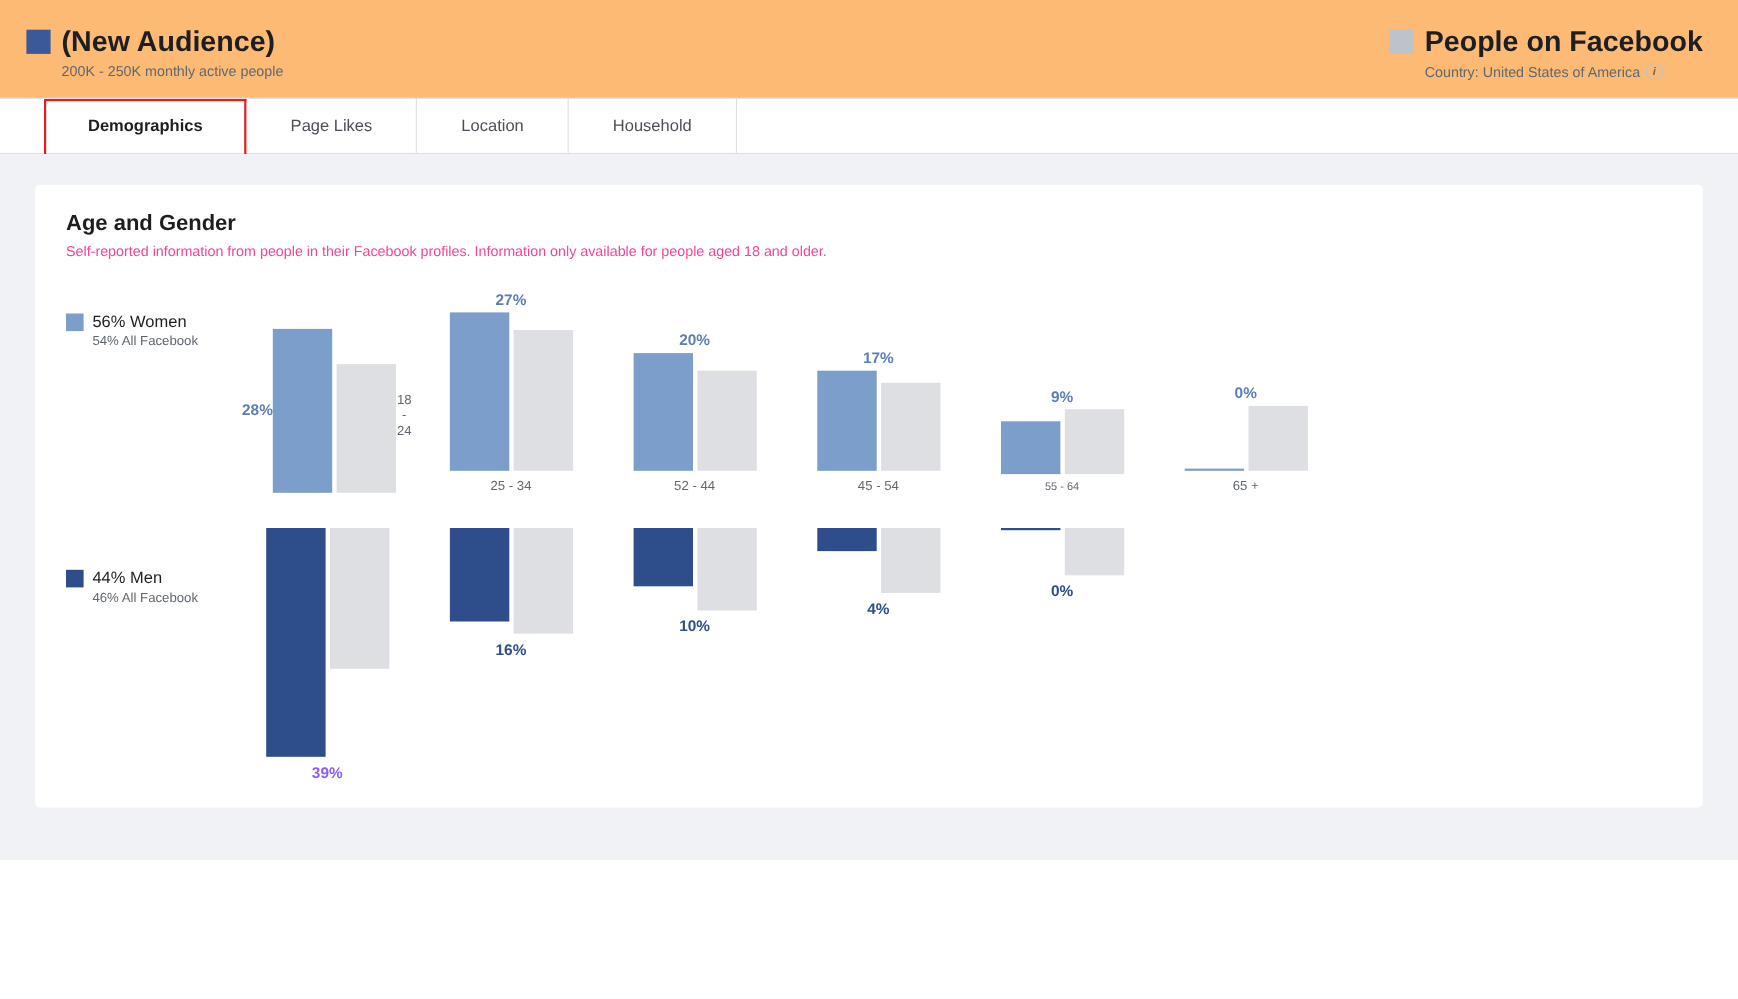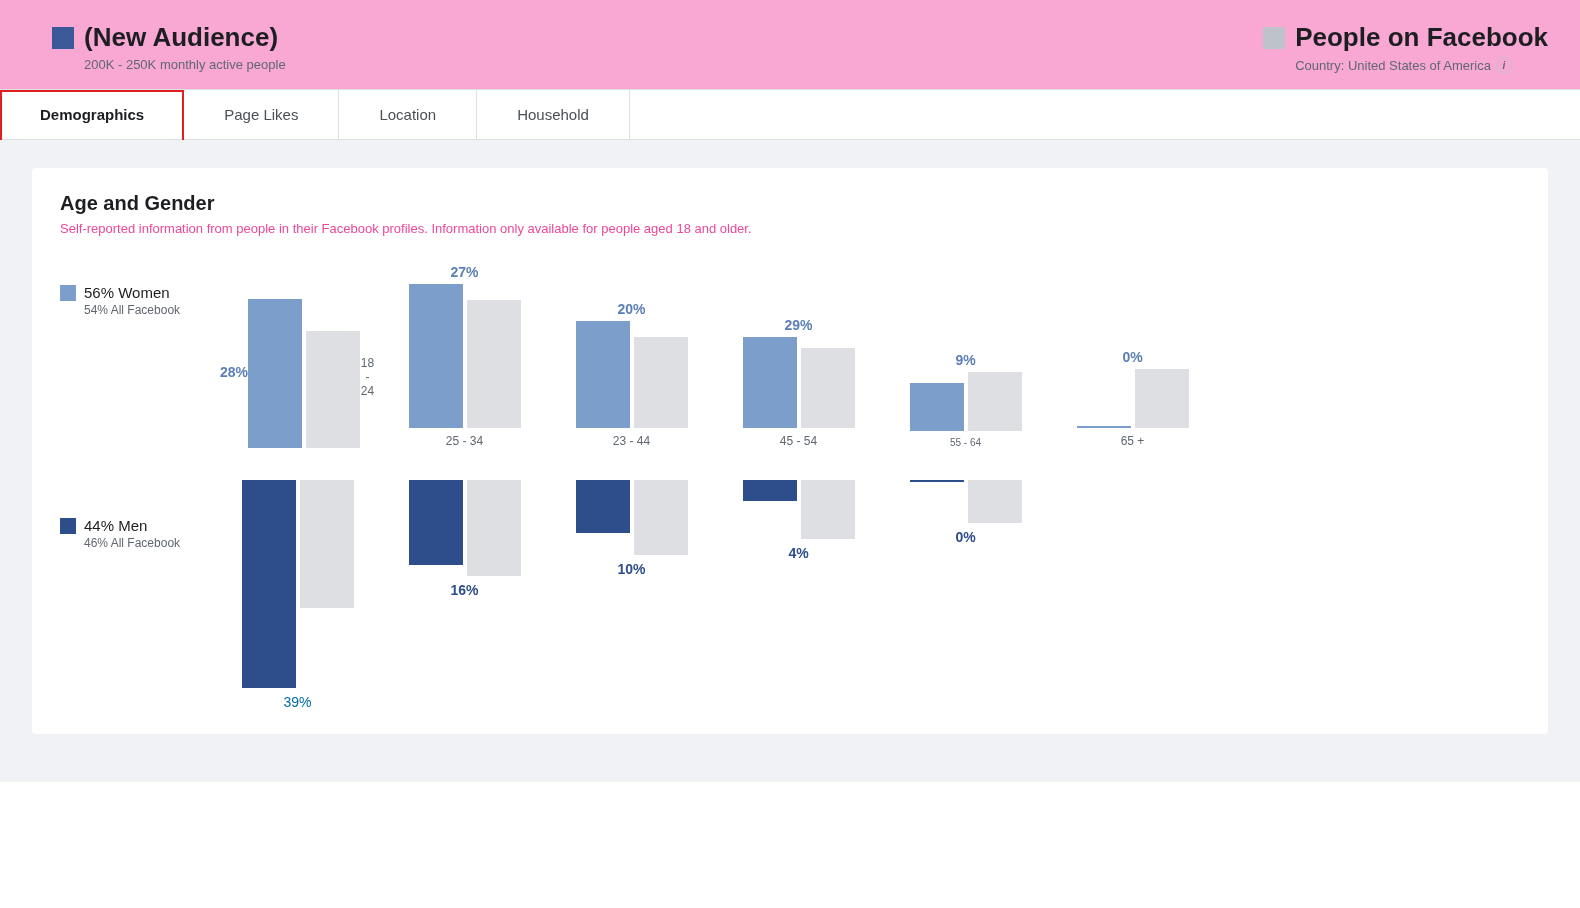--- a/index.html
+++ b/index.html
@@ -12,22 +12,22 @@
     .page-wrapper {
       background: #fff;
       width: 1580px;
       min-height: 908px;
     }
     
     .header {
       display: flex;
       align-items: flex-start;
       justify-content: space-between;
-      padding: 22px 32px 16px 52px;
-      background: #f9a8d4;
+      padding: 22px 32px 16px 24px;
+      background: #fdba74;
     }
     .header-left {
       display: flex;
       flex-direction: column;
     }
     .audience-title-row {
       display: flex;
       align-items: center;
       gap: 10px;
       margin-bottom: 4px;
@@ -112,20 +112,21 @@
     .tab:first-child {
       border-left: none;
     }
     .tab.active {
       font-weight: 700;
       color: #1c1e21;
       border: 2px solid #e02020;
       border-bottom: none;
       margin-bottom: -1px;
       padding: 14px 38px;
+      margin-left: 40px;
     }
     
     .main-content {
       background: #f0f2f5;
       padding: 28px 32px;
     }
     .section-card {
       background: #fff;
       border-radius: 4px;
       padding: 24px 28px;
@@ -264,24 +265,24 @@
                   <div style="width: 54px; height: 128px; background: rgb(221, 223, 226);"></div>
                 </div>
                 <div style="font-size: 12px; color: rgb(96, 103, 112); margin-top: 6px; text-align: center;">25 - 34</div>
               </div>
               <div style="display: flex; flex-direction: column; align-items: center; width: 155px;">
                 <div style="font-size: 14px; font-weight: 700; color: rgb(91, 127, 181); margin-bottom: 4px;">20%</div>
                 <div style="display: flex; align-items: flex-end; gap: 4px;">
                   <div style="width: 54px; height: 107px; background: rgb(123, 159, 202);"></div>
                   <div style="width: 54px; height: 91px; background: rgb(221, 223, 226);"></div>
                 </div>
-                <div style="font-size: 12px; color: rgb(96, 103, 112); margin-top: 6px; text-align: center;">23 - 44</div>
-              </div>
-              <div style="display: flex; flex-direction: column; align-items: center; width: 155px;">
-                <div style="font-size: 14px; font-weight: 700; color: rgb(91, 127, 181); margin-bottom: 4px;">29%</div>
+                <div style="font-size: 12px; color: rgb(96, 103, 112); margin-top: 6px; text-align: center;">52 - 44</div>
+              </div>
+              <div style="display: flex; flex-direction: column; align-items: center; width: 155px;">
+                <div style="font-size: 14px; font-weight: 700; color: rgb(91, 127, 181); margin-bottom: 4px;">17%</div>
                 <div style="display: flex; align-items: flex-end; gap: 4px;">
                   <div style="width: 54px; height: 91px; background: rgb(123, 159, 202);"></div>
                   <div style="width: 54px; height: 80px; background: rgb(221, 223, 226);"></div>
                 </div>
                 <div style="font-size: 12px; color: rgb(96, 103, 112); margin-top: 6px; text-align: center;">45 - 54</div>
               </div>
               <div style="display: flex; flex-direction: column; align-items: center; width: 155px;">
                 <div style="font-size: 14px; font-weight: 700; color: rgb(91, 127, 181); margin-bottom: 4px;">9%</div>
                 <div style="display: flex; align-items: flex-end; gap: 4px;">
                   <div style="width: 54px; height: 48px; background: rgb(123, 159, 202);"></div>
@@ -298,21 +299,21 @@
                 <div style="font-size: 12px; color: rgb(96, 103, 112); margin-top: 6px; text-align: center;">65 +</div>
               </div>
             </div>
             <div style="height: 16px;"></div>
             <div style="display: flex; align-items: flex-start; gap: 12px; margin-top: 0px; padding-top: 8px;">
               <div style="display: flex; flex-direction: column; align-items: center; width: 155px;">
                 <div style="display: flex; align-items: flex-start; gap: 4px;">
                   <div style="width: 54px; height: 208px; background: rgb(45, 77, 139);"></div>
                   <div style="width: 54px; height: 128px; background: rgb(221, 223, 226);"></div>
                 </div>
-                <div style="font-size: 14px; font-weight: 400; color: #0369a1; margin-top: 6px;">39%</div>
+                <div style="font-size: 14px; font-weight: 700; color: #8b5cf6; margin-top: 6px;">39%</div>
               </div>
               <div style="display: flex; flex-direction: column; align-items: center; width: 155px;">
                 <div style="display: flex; align-items: flex-start; gap: 4px;">
                   <div style="width: 54px; height: 85px; background: rgb(45, 77, 139);"></div>
                   <div style="width: 54px; height: 96px; background: rgb(221, 223, 226);"></div>
                 </div>
                 <div style="font-size: 14px; font-weight: 700; color: rgb(45, 77, 139); margin-top: 6px;">16%</div>
               </div>
               <div style="display: flex; flex-direction: column; align-items: center; width: 155px;">
                 <div style="display: flex; align-items: flex-start; gap: 4px;">

